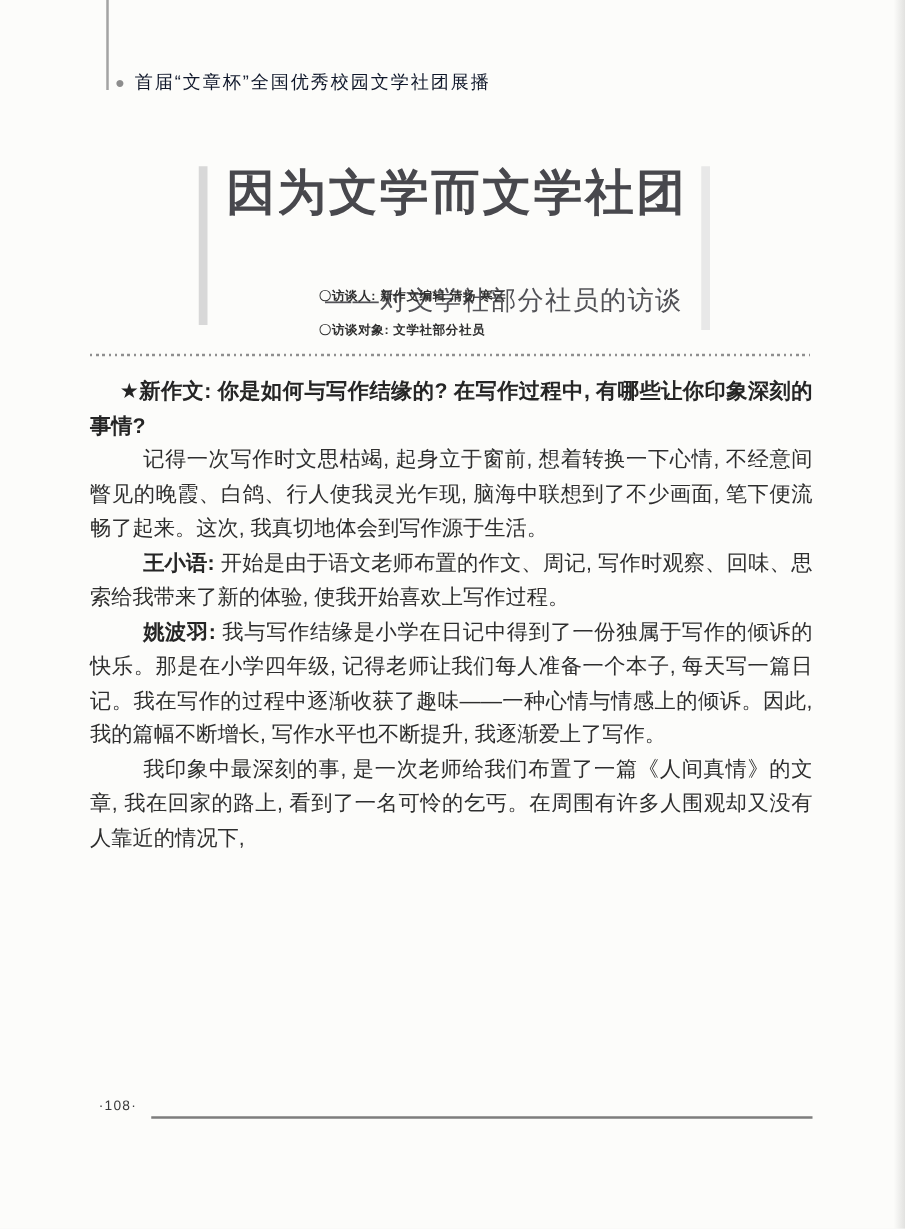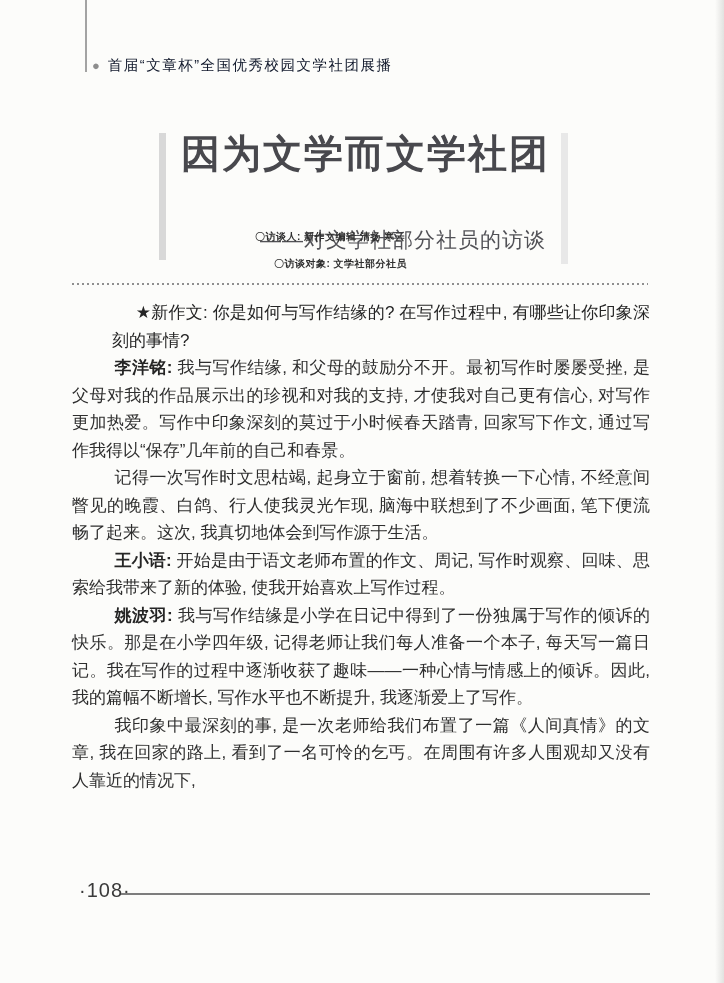--- a/index.html
+++ b/index.html
@@ -71,52 +71,51 @@
   .meta {
     position: absolute;
     left: 255px;
     font-size: 10px;
     font-weight: 600;
     color: #2f2f2f;
     letter-spacing: 0.5px;
     white-space: nowrap;
   }
   .meta-1 { top: 230px; }
-  .meta-2 { top: 257px; margin-left: 19px; }
+  .meta-2 { top: 257px; }
   
   .dotted-rule {
     position: absolute;
     left: 72px; top: 283px;
     width: 576px; height: 2px;
     background: repeating-linear-gradient(90deg, #8f8f8f 0 2px, transparent 2px 5px);
   }
   
   .content {
     position: absolute;
     left: 72px; top: 299px;
     width: 578px;
     font-size: 17px;
     line-height: 27.5px;
     color: #2e2e2e;
     text-align: justify;
   }
   .content p { margin: 0; }
   .content .question {
-    font-weight: normal;
+    font-weight: bold;
     color: #252525;
     text-indent: 1.4em;
-    margin-left: 40px;
   }
   .content .para { text-indent: 2.5em; }
   .content .speaker { font-weight: bold; color: #252525; }
   
   .pageno {
     position: absolute;
     left: 79px; top: 879px;
-    font-size: 20px;
+    font-size: 11px;
     color: #3a3a3a;
     letter-spacing: 1px;
     white-space: nowrap;
   }
   .footer-rule {
     position: absolute;
     left: 121px; top: 893px;
     width: 529px; height: 2px;
     background: #7d7d7d;
   }
@@ -146,21 +145,20 @@
   <h1 class="title">因为文学而文学社团</h1>
   <div class="subtitle">——对文学社部分社员的访谈</div>
 
   <div class="meta meta-1">〇访谈人: 新作文编辑  清扬  寒云</div>
   <div class="meta meta-2">〇访谈对象: 文学社部分社员</div>
 
   <div class="dotted-rule"></div>
 
   <div class="content">
     <p class="question">★新作文: 你是如何与写作结缘的? 在写作过程中, 有哪些让你印象深刻的事情?</p>
-    <p class="para"><b class="speaker">李洋铭:</b><span> 我与写作结缘, 和父母的鼓励分不开。最初写作时屡屡受挫, 是父母对我的作品展示出的珍视和对我的支持, 才使我对自己更有信心, 对写作更加热爱。写作中印象深刻的莫过于小时候春天踏青, 回家写下作文, 通过写作我得以“保存”几年前的自己和春景。</span></p>
     <p class="para"><b class="speaker"></b><span>记得一次写作时文思枯竭, 起身立于窗前, 想着转换一下心情, 不经意间瞥见的晚霞、白鸽、行人使我灵光乍现, 脑海中联想到了不少画面, 笔下便流畅了起来。这次, 我真切地体会到写作源于生活。</span></p>
     <p class="para"><b class="speaker">王小语:</b><span> 开始是由于语文老师布置的作文、周记, 写作时观察、回味、思索给我带来了新的体验, 使我开始喜欢上写作过程。</span></p>
     <p class="para"><b class="speaker">姚波羽:</b><span> 我与写作结缘是小学在日记中得到了一份独属于写作的倾诉的快乐。那是在小学四年级, 记得老师让我们每人准备一个本子, 每天写一篇日记。我在写作的过程中逐渐收获了趣味——一种心情与情感上的倾诉。因此, 我的篇幅不断增长, 写作水平也不断提升, 我逐渐爱上了写作。</span></p>
     <p class="para"><b class="speaker"></b><span>我印象中最深刻的事, 是一次老师给我们布置了一篇《人间真情》的文章, 我在回家的路上, 看到了一名可怜的乞丐。在周围有许多人围观却又没有人靠近的情况下,</span></p>
   </div>
 
   <span class="pageno">·108·</span>
   <div class="footer-rule"></div>
 
   <div class="edge-shade"></div>

